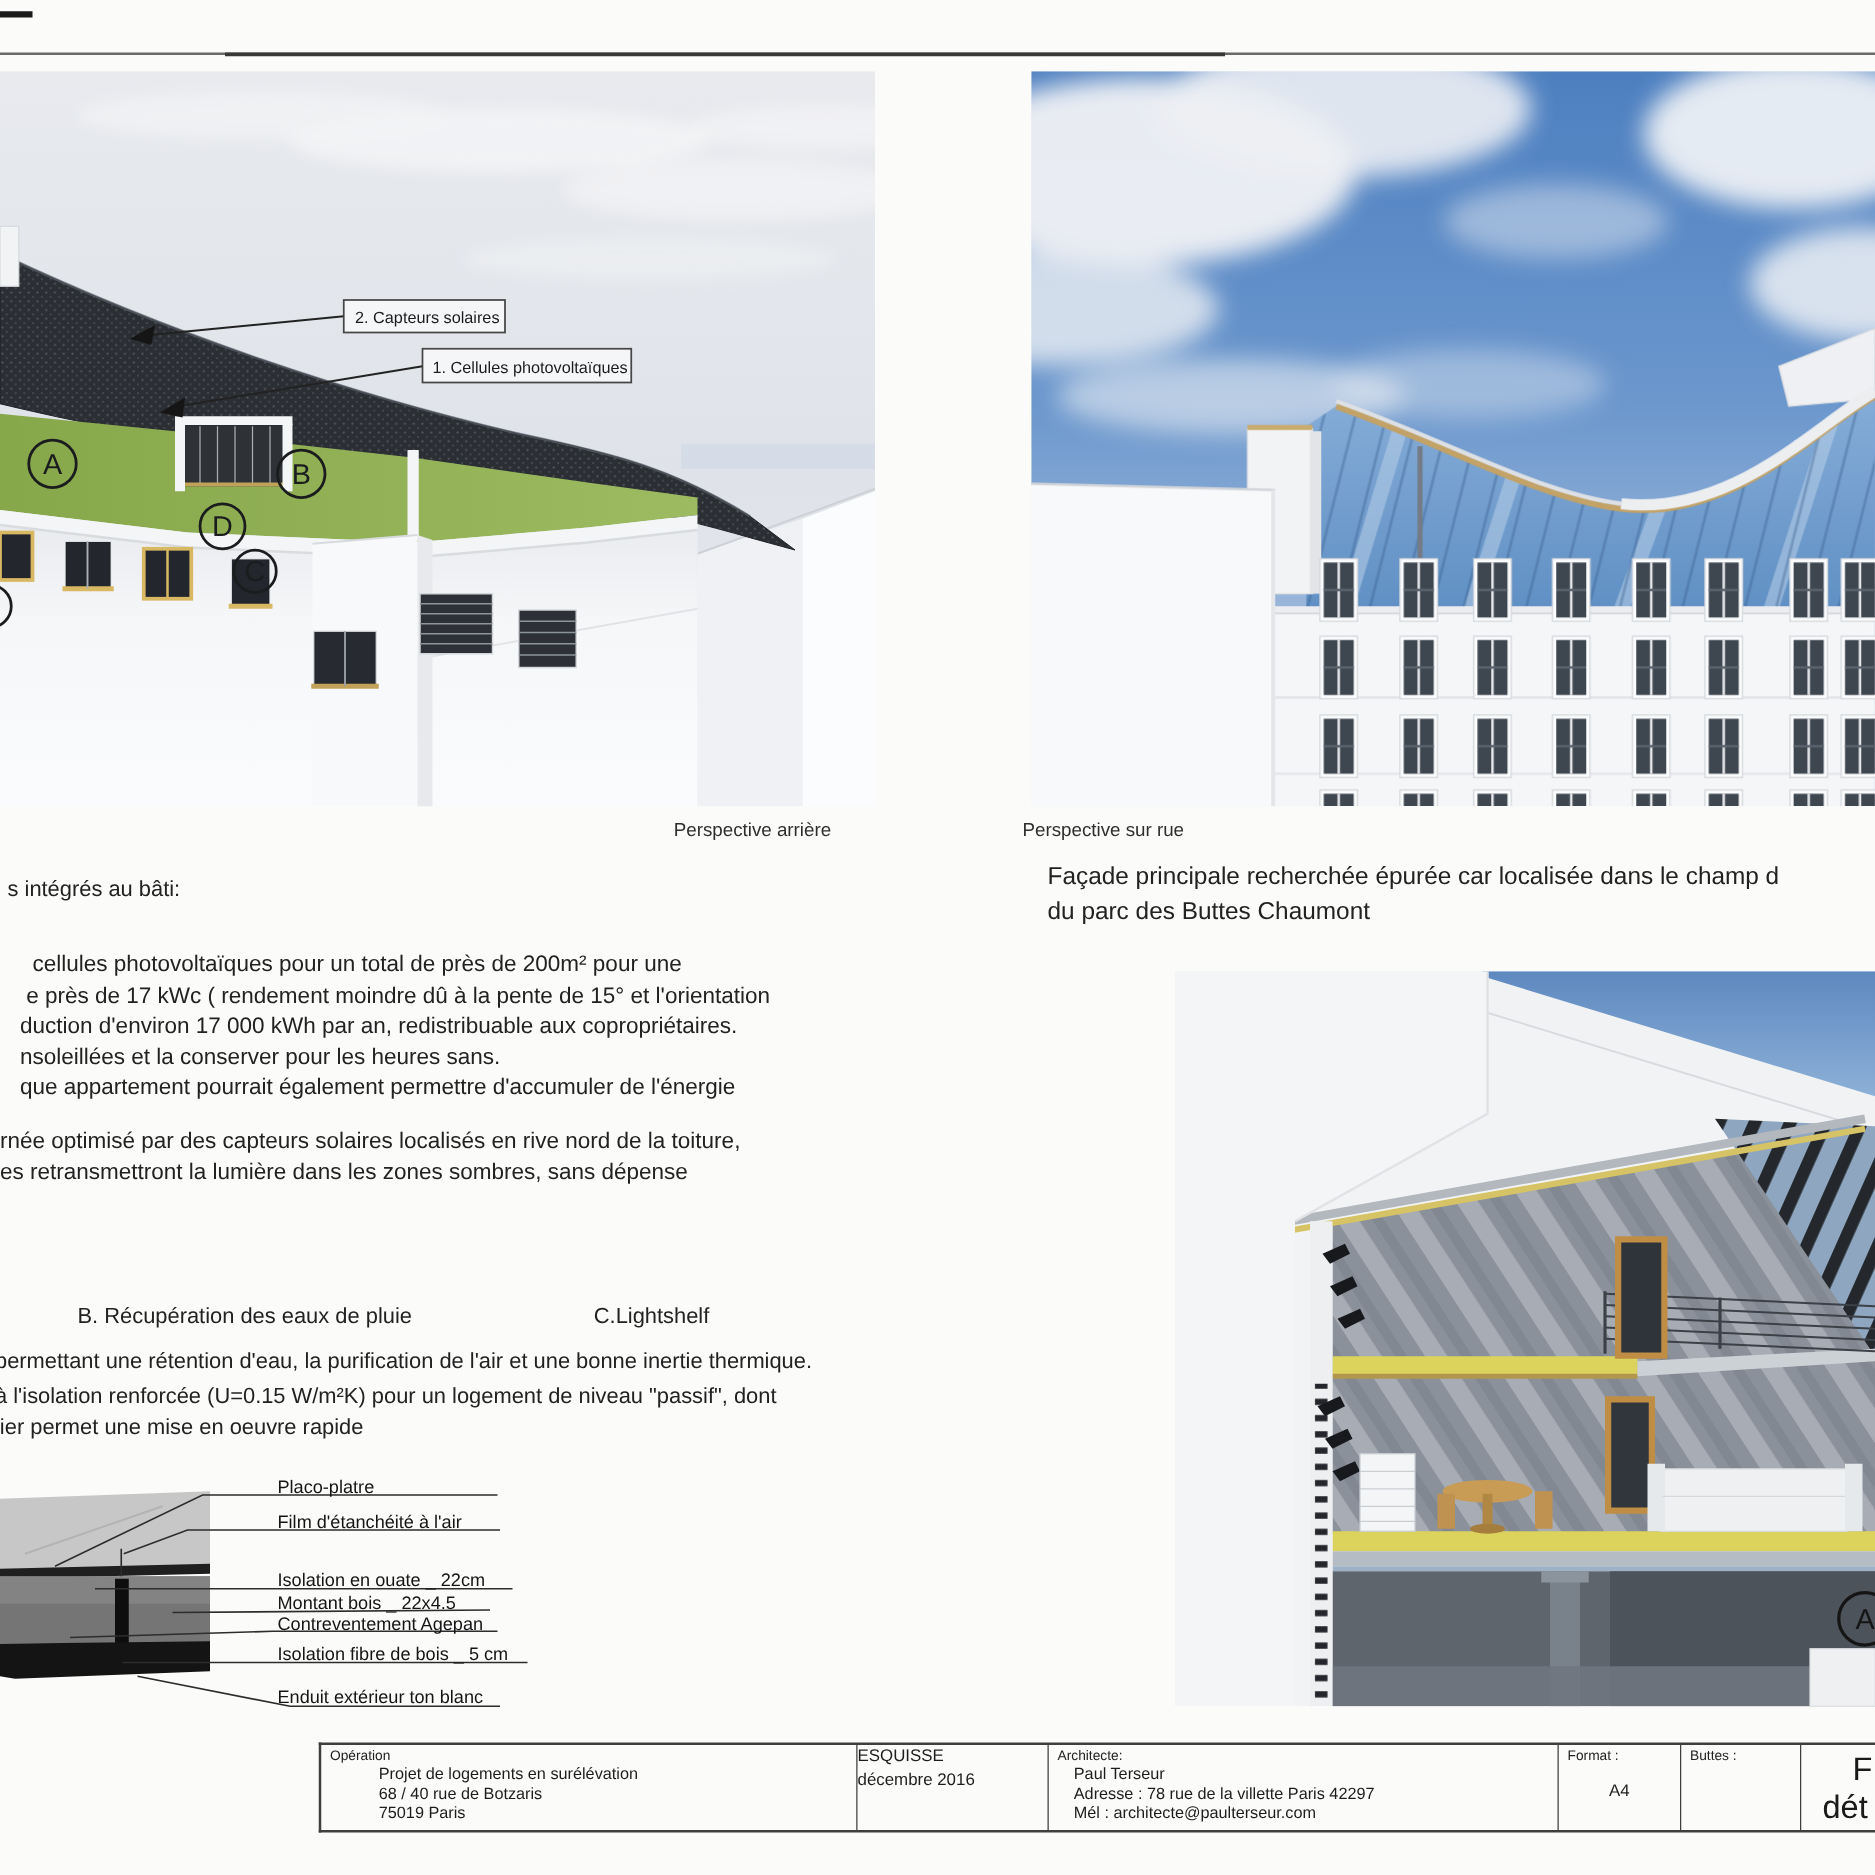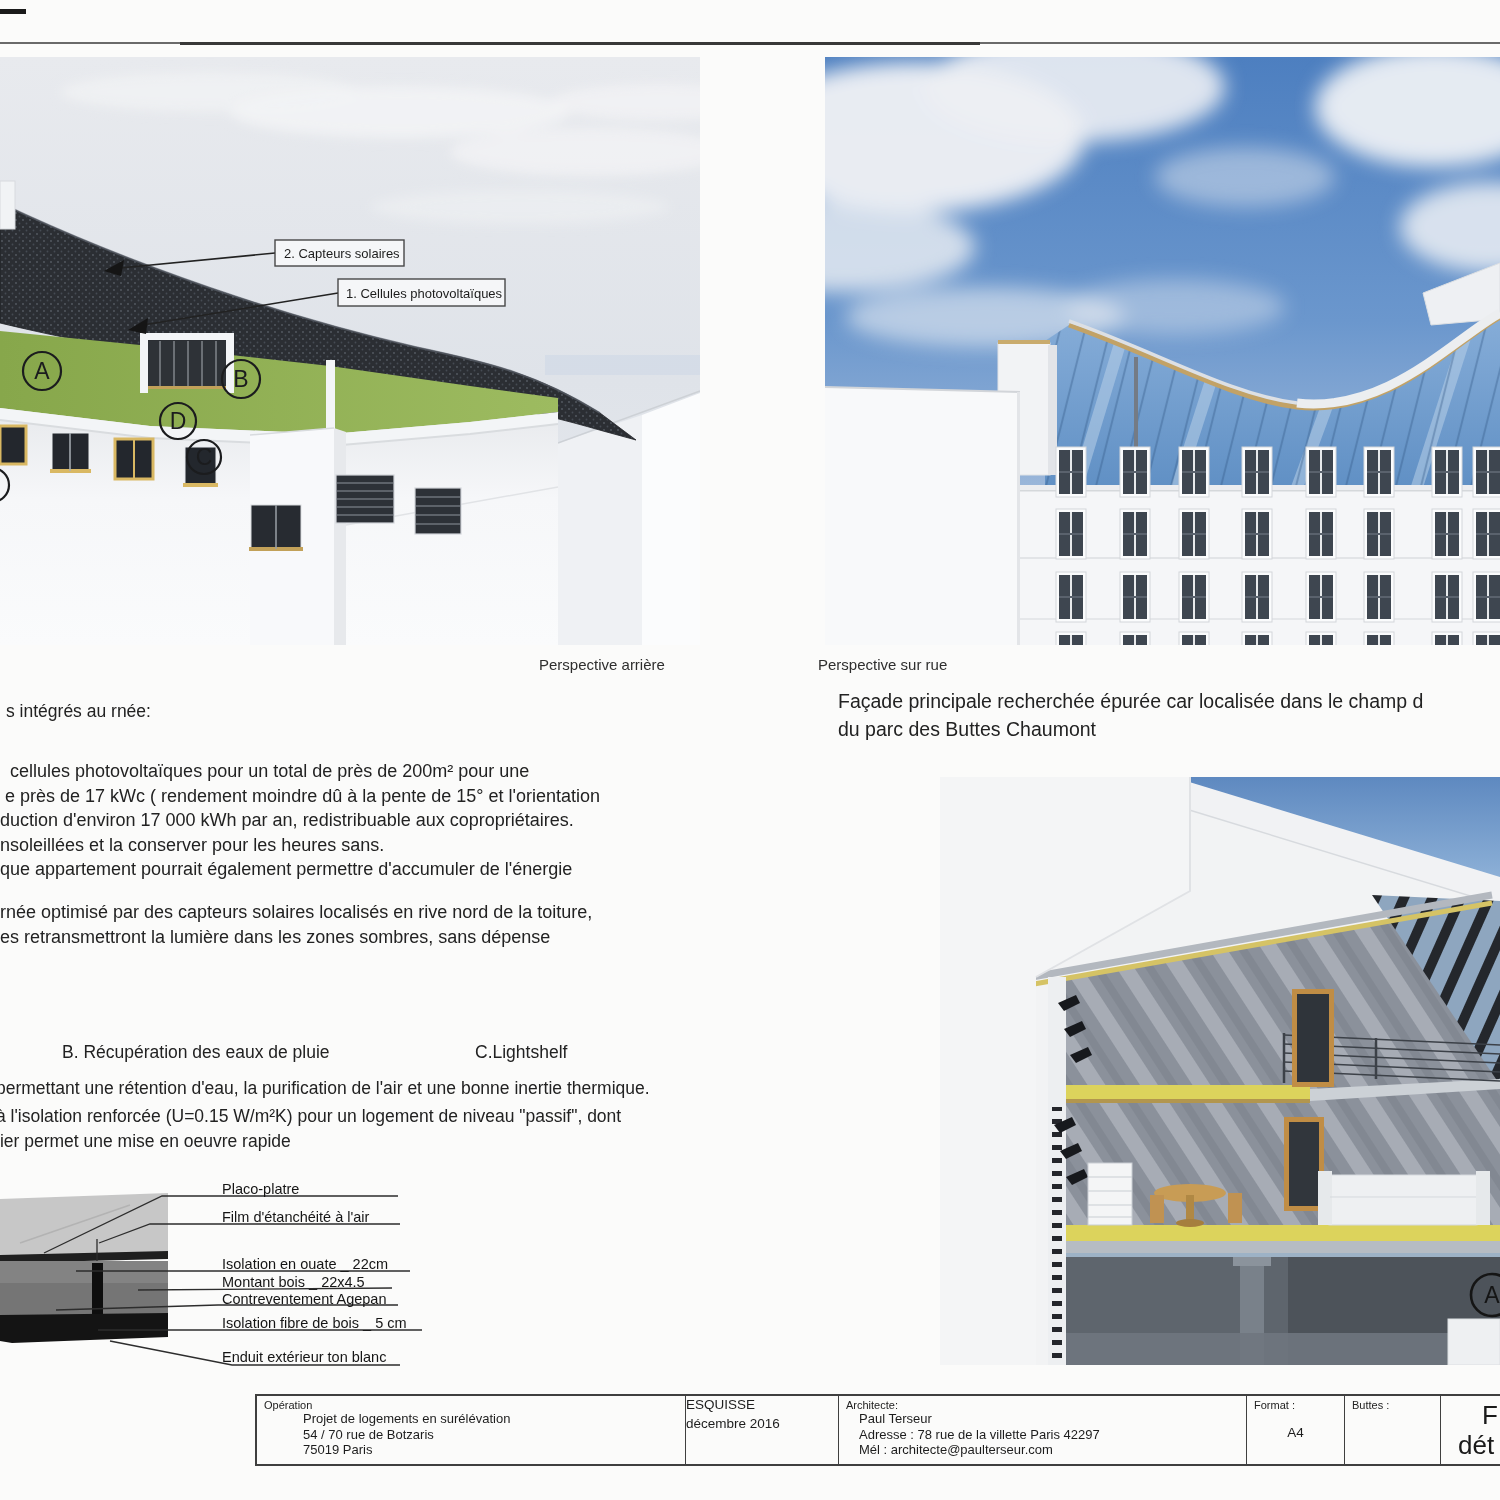--- a/index.html
+++ b/index.html
@@ -348,23 +348,23 @@
 </svg>
 
 <div class="abs txt cap" style="left:539px;top:656px;">Perspective arrière</div>
 <div class="abs txt cap" style="left:818px;top:656px;">Perspective sur rue</div>
 
 <div class="abs txt note" style="left:838px;top:687px;">
   <div>Façade principale recherchée épurée car localisée dans le champ d</div>
   <div>du parc des Buttes Chaumont</div>
 </div>
 
-<div class="abs txt h17" style="left:6px;top:701px;font-size:17.5px;">s intégrés au rnée:</div>
-
-<div class="abs txt body-par" style="left:0;top:759px;">
+<div class="abs txt h17" style="left:6px;top:701px;font-size:17.5px;">s intégrés au bâti:</div>
+
+<div class="abs txt body-par" style="left:16px;top:759px;">
   <div style="padding-left:10px">cellules photovoltaïques pour un total de près de 200m² pour une</div>
   <div style="padding-left:5px">e près de 17 kWc ( rendement moindre dû à la pente de 15° et l'orientation</div>
   <div>duction d'environ 17 000 kWh par an, redistribuable aux copropriétaires.</div>
   <div>nsoleillées et la conserver pour les heures sans.</div>
   <div>que appartement pourrait également permettre d'accumuler de l'énergie</div>
 </div>
 
 <div class="abs txt body-par" style="left:0;top:900px;">
   <div>rnée optimisé par des capteurs solaires localisés en rive nord de la toiture,</div>
   <div>es retransmettront la lumière dans les zones sombres, sans dépense</div>
@@ -403,21 +403,21 @@
     <text x="222" y="121">Contreventement Agepan</text>
     <text x="222" y="145">Isolation fibre de bois _ 5 cm</text>
     <text x="222" y="179">Enduit extérieur ton blanc</text>
   </g>
 </svg>
 
 <div class="abs tb">
   <div class="cell" style="width:429px;">
     <div class="lbl">Opération</div>
     <div class="ln" style="padding-left:46px;">Projet de logements en surélévation</div>
-    <div class="ln" style="padding-left:46px;">54 / 70 rue de Botzaris</div>
+    <div class="ln" style="padding-left:46px;">68 / 40 rue de Botzaris</div>
     <div class="ln" style="padding-left:46px;">75019 Paris</div>
   </div>
   <div class="cell" style="width:153px;text-align:left;padding-top:1px;box-sizing:border-box;">
     <div class="ln" style="font-size:13.5px;">ESQUISSE</div>
     <div class="ln" style="font-size:13.5px;margin-top:3px;">décembre 2016</div>
   </div>
   <div class="cell" style="width:408px;">
     <div class="lbl">Architecte:</div>
     <div class="ln" style="padding-left:20px;">Paul  Terseur</div>
     <div class="ln" style="padding-left:20px;">Adresse : 78 rue de la villette Paris 42297</div>

